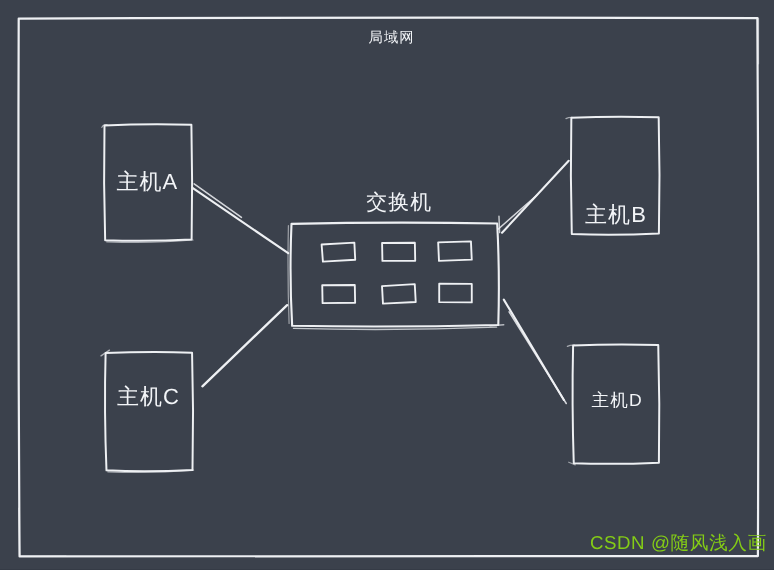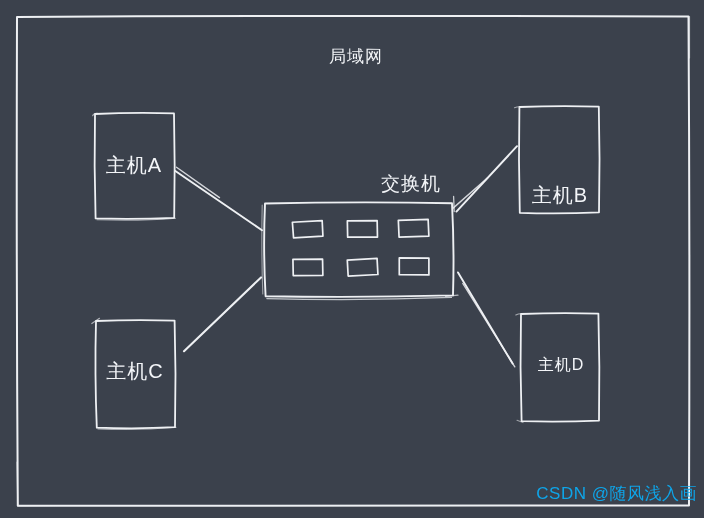--- a/index.html
+++ b/index.html
@@ -18,31 +18,31 @@
     stroke-linecap: round;
     stroke-linejoin: round;
   }
   .label {
     position: absolute;
     color: #f3f5f8;
     transform: translate(-50%, -50%);
     white-space: nowrap;
     letter-spacing: 1px;
   }
-  .lan-title   { left: 356px; top: 56px;  font-size: 17px; text-align: center; }
-  .switch-label{ left: 363px; top: 184px; font-size: 19px; margin-left: 48px; }
+  .lan-title   { left: 356px; top: 34px;  font-size: 13px; text-align: center; }
+  .switch-label{ left: 363px; top: 184px; font-size: 19px; }
   .host-a-label{ left: 134px; top: 165px; font-size: 20px; }
   .host-b-label{ left: 560px; top: 159px; font-size: 20px; margin-top: 36px; }
-  .host-c-label{ left: 135px; top: 371px; font-size: 20px; }
+  .host-c-label{ left: 135px; top: 361px; font-size: 20px; }
   .host-d-label{ left: 561px; top: 365px; font-size: 16px; }
   .watermark {
     position: absolute;
     right: 7px;
     bottom: 13px;
-    color: #0ea5e9;
+    color: #84cc16;
     font-size: 17px;
     letter-spacing: 0.5px;
   }
 </style>
 </head>
 <body>
 
 <div class="stage">
 
   <svg class="canvas-svg" viewBox="0 0 704 518" xmlns="http://www.w3.org/2000/svg">

